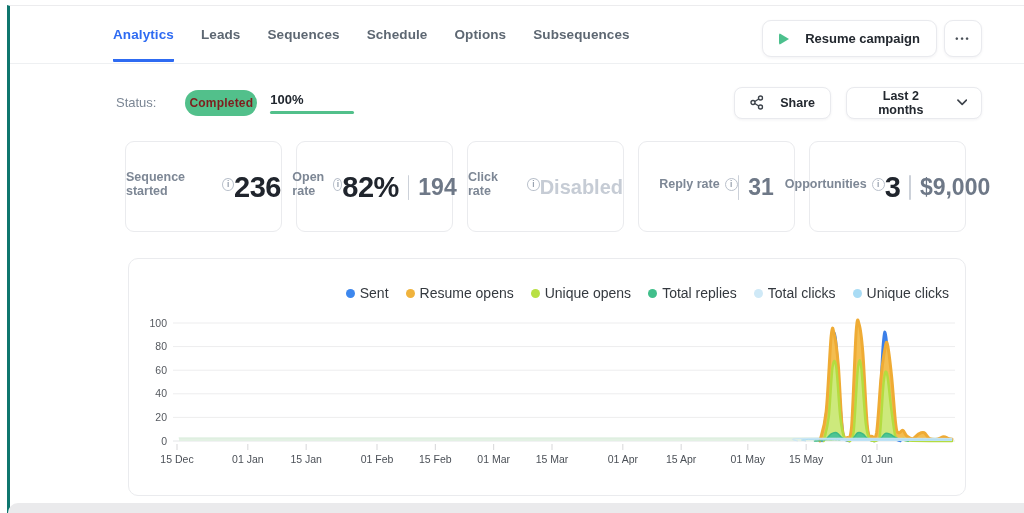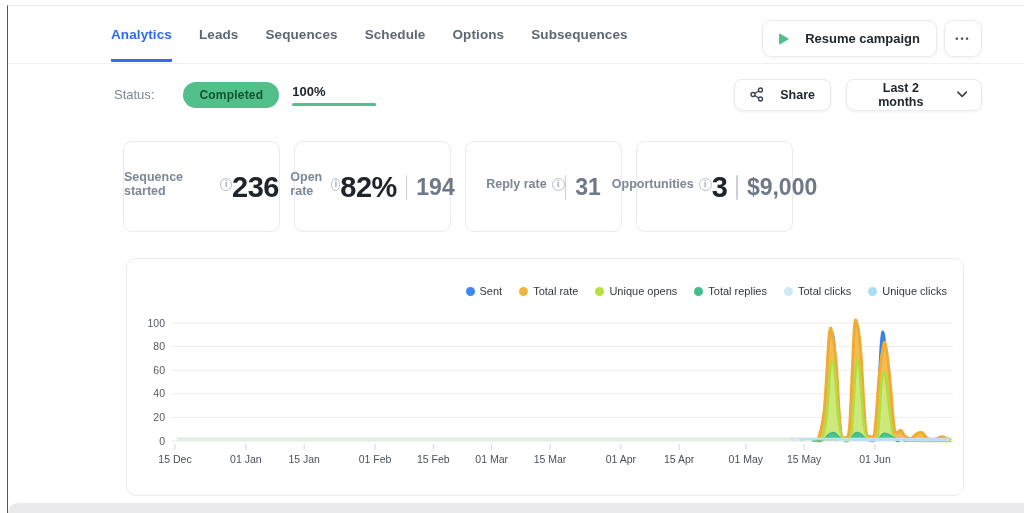--- a/index.html
+++ b/index.html
@@ -1,40 +1,40 @@
 <!DOCTYPE html>
 <html><head>
 <meta charset="utf-8">
 <style>
   * { margin:0; padding:0; box-sizing:border-box; }
   html,body { width:1024px; height:513px; background:#ffffff; overflow:hidden;
     font-family:"Liberation Sans", sans-serif; -webkit-font-smoothing:antialiased; }
   #panel { position:absolute; left:7px; top:5px; right:0; bottom:0;
-    border-left:1px solid #0f766e; border-top:1px solid #ececee; background:#fff; }
+    border-left:3px solid #0f766e; border-top:1px solid #ececee; background:#fff; }
   
   .tabs { position:absolute; left:103px; top:21px; display:flex; }
   .tab { font-size:13.5px; font-weight:700; color:#5d6772; margin-right:27px;
     padding-bottom:17px; cursor:pointer; letter-spacing:.1px; }
   .tab.active { color:#2e6bf2; border-bottom:3px solid #2e6bf2; border-radius:1px; }
   .tabs-divider { position:absolute; left:0; right:0; top:57px; height:1px; background:#eef0f2; }
   
   .hdr-actions { position:absolute; top:14px; right:42px; display:flex; gap:7px; }
   .btn { display:flex; align-items:center; justify-content:center; gap:16px; background:#fff;
     border:1px solid #e9eaee; border-radius:9px; box-shadow:0 1px 3px rgba(30,40,60,.06);
     cursor:pointer; color:#23282f; }
   .btn-resume { height:37px; padding:0 16px; font-size:13px; font-weight:700; }
   .btn-more { height:37px; width:38px; font-size:9px; letter-spacing:2px; color:#4a5058; font-weight:700; }
   .play-tri { display:inline-block; width:0; height:0; border-left:10px solid #4cc08d;
     border-top:6px solid transparent; border-bottom:6px solid transparent; border-radius:2px; }
   
-  .status-row { position:absolute; left:106px; top:72px; right:42px; height:33px;
+  .status-row { position:absolute; left:106px; top:80px; right:42px; height:33px;
     display:flex; align-items:center; }
   .status-label { font-size:13px; color:#7b8694; font-weight:400; }
-  .badge { margin-left:29px; background:#52c08b; color:#14532d; font-size:12px; font-weight:700;
-    padding:6px 16px; border-radius:14px; letter-spacing:.2px; }
+  .badge { margin-left:29px; background:#52c08b; color:#7f1d1d; font-size:12px; font-weight:700;
+    padding:6px 4px; border-radius:14px; letter-spacing:.2px; }
   .progress-wrap { margin-left:13px; width:84px; }
   .progress-text { font-size:13px; font-weight:800; color:#20262e; margin-bottom:4px; }
   .progress-track { height:3px; background:#e7f3ec; border-radius:2px; }
   .progress-fill { height:3px; background:#52c08b; border-radius:2px; }
   .status-right { margin-left:auto; display:flex; gap:15px; }
   .btn-share { height:32px; padding:0 15px; font-size:12.5px; font-weight:700; border-radius:8px; }
   .btn-range { height:32px; padding:0 14px; font-size:12.5px; font-weight:700; border-radius:8px; width:136px; justify-content:space-between; }
   
   .cards { position:absolute; left:115px; top:135px; display:flex; gap:14px; }
   .card { width:157px; height:91px; background:#fff; border:1px solid #eaebee; border-radius:9px;
@@ -47,21 +47,21 @@
   .info-icon::before { content:"i"; }
   .card-value-row { display:flex; align-items:center; gap:9px; }
   .card-value { font-size:29px; font-weight:800; color:#20252d; letter-spacing:-.5px; }
   .card-value.muted { font-size:20px; color:#c6ccd5; letter-spacing:0; }
   .card-sep { width:1.5px; height:25px; background:#ccd1d9; border-radius:1px; }
   .card-secondary { font-size:23px; font-weight:600; color:#6e7887; }
   
   .chart-card { position:absolute; left:118px; top:252px; width:838px; height:238px;
     background:#fff; border:1px solid #eaebee; border-radius:10px; }
   .legend { position:absolute; top:26px; right:16px; display:flex; gap:17px; list-style:none; }
-  .legend li { display:flex; align-items:center; gap:5px; font-size:11px; color:#34393f; cursor:pointer; }
+  .legend li { display:flex; align-items:center; gap:5px; font-size:14px; color:#34393f; cursor:pointer; }
   .legend .dot { width:9px; height:9px; border-radius:50%; display:inline-block; }
   #chart-svg { position:absolute; left:8px; top:52px; }
   
   .bottom-strip { position:absolute; left:8px; top:503px; right:0; bottom:0;
     background:#eaeaec; border-top-left-radius:10px; }
 </style>
 </head>
 <body>
 
 <div id="panel">
@@ -129,20 +129,29 @@
           <span class="info-icon"></span>
         </div>
       <div class="card-value-row">
         <span class="card-value">82%</span>
         <span class="card-sep"></span>
         <span class="card-secondary">194</span>
       </div>
     </div>
     <div class="card">
       <div class="card-label">
+          <span>Click rate</span>
+          <span class="info-icon"></span>
+        </div>
+      <div class="card-value-row">
+          <span class="card-value muted">Disabled</span>
+        </div>
+    </div>
+    <div class="card">
+      <div class="card-label">
           <span>Reply rate</span>
           <span class="info-icon"></span>
         </div>
       <div class="card-value-row">
         <span class="card-sep"></span>
         <span class="card-secondary">31</span>
       </div>
     </div>
     <div class="card">
       <div class="card-label">
@@ -158,21 +167,21 @@
   </div>
 
   <div class="chart-card">
     <ul class="legend" id="legend">
         <li>
           <span class="dot" style="background: rgb(61, 135, 238);"></span>
           <span>Sent</span>
         </li>
         <li>
           <span class="dot" style="background: rgb(240, 179, 60);"></span>
-          <span>Total rate</span>
+          <span>Resume opens</span>
         </li>
         <li>
           <span class="dot" style="background: rgb(184, 224, 67);"></span>
           <span>Unique opens</span>
         </li>
         <li>
           <span class="dot" style="background: rgb(65, 191, 139);"></span>
           <span>Total replies</span>
         </li>
         <li>

